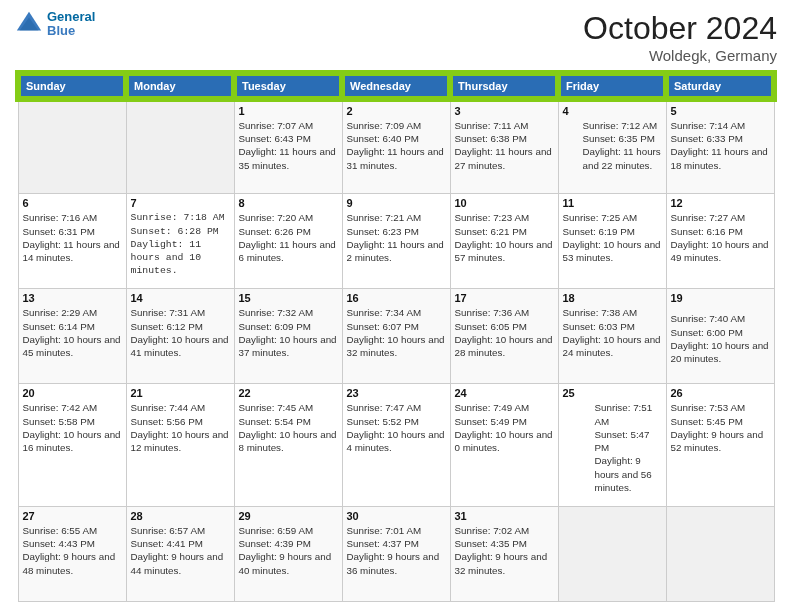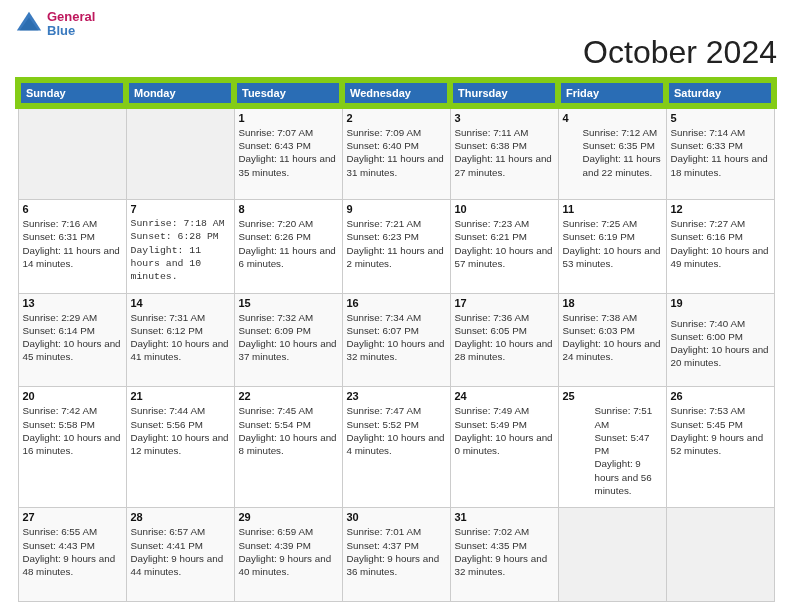--- a/index.html
+++ b/index.html
@@ -28,29 +28,28 @@
       align-items: center;
       gap: 4px;
     }
     .logo-text {
       display: flex;
       flex-direction: column;
       font-size: 13px;
       font-weight: bold;
       line-height: 1.1;
     }
-    .logo-text span:first-child { color: #be185d; text-align: center; }
+    .logo-text span:first-child { color: #0369a1; text-align: center; }
     .logo-text span:last-child { color: #3a7abf; }
     .logo-icon {
       width: 28px;
       height: 28px;
     }
     .title-block {
       text-align: right;
-      margin-top: 24px;
     }
     .month-title {
       font-size: 32px;
       font-weight: normal;
       color: #222;
     }
     .location {
       font-size: 15px;
       color: #555;
     }
@@ -109,20 +108,21 @@
         <polygon points="15,2 28,22 2,22" fill="#3a7abf"></polygon>
         <polygon points="15,8 25,22 5,22" fill="#1a5a9a" opacity="0.4"></polygon>
       </svg>
       <div class="logo-text">
         <span>General</span>
         <span>Blue</span>
       </div>
     </div>
     <div class="title-block">
       <div class="month-title">October 2024</div>
+      <div class="location">Woldegk, Germany</div>
     </div>
   </div>
 
   <table class="calendar">
     <thead>
       <tr>
       <th>Sunday</th>
           <th>Monday</th>
           <th>Tuesday</th>
           <th>Wednesday</th>

